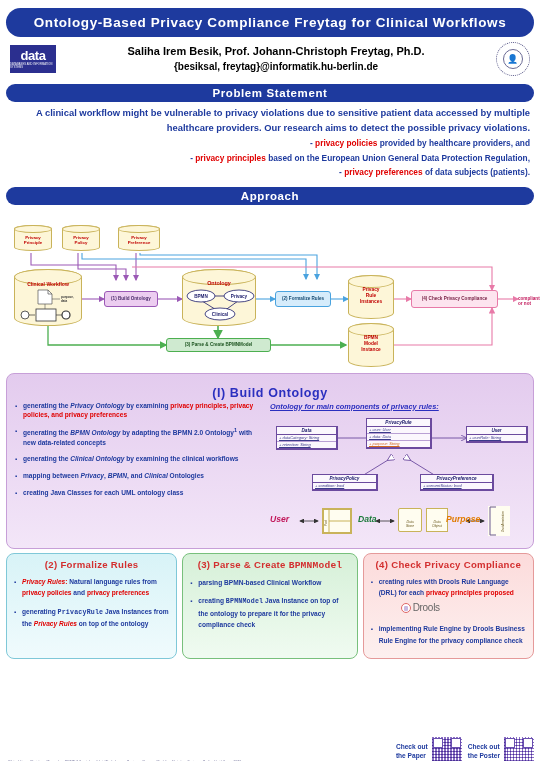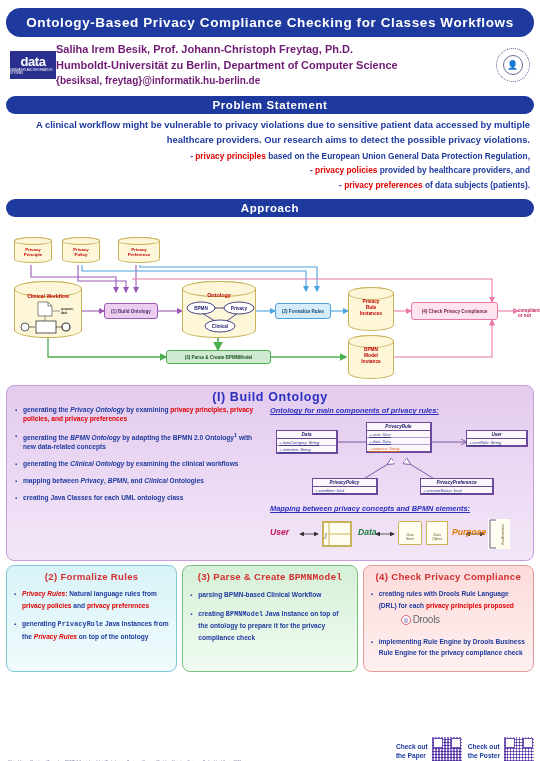--- a/index.html
+++ b/index.html
@@ -41,21 +41,21 @@
   .dbis-logo {
     width: 46px; height: 28px;
     background: #2b2f8f;
     color: #fff;
     display: flex; flex-direction: column;
     align-items: center; justify-content: center;
     flex: 0 0 auto;
   }
   .dbis-logo .big { font-size: 13px; font-weight: bold; letter-spacing: -0.4px; line-height: 1; }
   .dbis-logo .small { font-size: 2.6px; line-height: 1.1; margin-top: 2px; letter-spacing: .1px; }
-  .authors-text { flex: 1 1 auto; color: #701a75; }
+  .authors-text { flex: 1 1 auto; text-align: center; color: #000000; }
   .authors-text .l1 { font-size: 11px; font-weight: bold; line-height: 1.45; }
   .authors-text .l2 { font-size: 11px; font-weight: bold; line-height: 1.45; }
   .authors-text .l3 { font-size: 10px; font-weight: bold; line-height: 1.45; }
   .hu-seal {
     width: 34px; height: 34px; border-radius: 50%;
     border: 1px dotted #5a5a8a;
     display:flex; align-items:center; justify-content:center;
     flex: 0 0 auto;
     position: relative;
     color:#4a4a7a;
@@ -116,21 +116,21 @@
   .out-label { position: absolute; font-size: 4.6px; font-weight: bold; color: #c2185b; }
 
   
   .build-panel {
     position: relative;
     margin-top: 3px;
     background: linear-gradient(#e3cbee, #f3e6f8);
     border: 1px solid #c79fd8;
     border-radius: 8px;
     height: 176px;
-    padding: 4px 8px;
+    padding: 12px 8px;
   }
   .build-title {
     text-align: center; color: #2b2fbf; font-weight: bold; font-size: 12.5px;
     letter-spacing: .6px; margin-bottom: 2px;
   }
   .build-cols { display: flex; gap: 6px; }
   .build-left { width: 249px; }
   .build-right { flex: 1; font-style: italic; }
   .build-left ul { list-style: none; }
   .build-left li {
@@ -231,43 +231,42 @@
     border:1.8px solid #6a4fb0; background:#fff;
   }
   .qr::before { left:1px; top:1px; }
   .qr::after { right:1px; top:1px; }
 </style>
 </head>
 <body>
 
 <div class="poster">
 
-  <div class="banner title-banner">Ontology-Based Privacy Compliance Checking for Classes Workflows</div>
+  <div class="banner title-banner">Ontology-Based Privacy Compliance Freytag for Clinical Workflows</div>
 
   <div class="authors-row">
     <div class="dbis-logo">
       <span class="big">data</span>
       <span class="small">DATABASES AND INFORMATION SYSTEMS</span>
     </div>
     <div class="authors-text">
       <div class="l1">Saliha Irem Besik, Prof. Johann-Christoph Freytag, Ph.D.</div>
-      <div class="l2">Humboldt-Universität zu Berlin, Department of Computer Science</div>
       <div class="l3">{besiksal, freytag}@informatik.hu-berlin.de</div>
     </div>
     <div class="hu-seal">
       <div class="inner">👤</div>
     </div>
   </div>
 
   <div class="banner section-banner">Problem Statement</div>
   <div class="problem">
     <p class="para">A clinical workflow might be vulnerable to privacy violations due to sensitive patient data accessed by multiple healthcare providers. Our research aims to detect the possible privacy violations.</p>
     <ul>
+      <li>- <span class="hl">privacy policies</span><span> provided by healthcare providers, and</span></li>
       <li>- <span class="hl">privacy principles</span><span> based on the European Union General Data Protection Regulation,</span></li>
-      <li>- <span class="hl">privacy policies</span><span> provided by healthcare providers, and</span></li>
       <li>- <span class="hl">privacy preferences</span><span> of data subjects (patients).</span></li>
     </ul>
   </div>
 
   <div class="banner section-banner">Approach</div>
 
   <div class="approach-area">
     <svg width="528" height="163" style="position:absolute;left:0;top:0">
       <defs>
         <marker id="ap" markerWidth="6" markerHeight="6" refX="5" refY="3" orient="auto">
@@ -434,21 +433,20 @@
             <div class="hdr">PrivacyPolicy</div>
             <div class="attr">+ condition: bool</div>
           </div>
 
           <div class="uml-box" style="left:150px;top:60px;width:74px">
             <div class="hdr">PrivacyPreference</div>
             <div class="attr">+ consentStatus: bool</div>
           </div>
         </div>
 
-        <span class="sub-head">Mapping between privacy concepts and BPMN elements:</span>
 
         <div class="map-wrap">
           <svg width="270" height="40" style="position:absolute;left:0;top:0">
             <defs>
               <marker id="m1" markerWidth="6" markerHeight="6" refX="5" refY="3" orient="auto">
                   <path d="M0,0 L6,3 L0,6 Z" fill="#333"></path>
                 </marker>
               <marker id="m0" markerWidth="6" markerHeight="6" refX="1" refY="3" orient="auto">
                   <path d="M6,0 L0,3 L6,6 Z" fill="#333"></path>
                 </marker>
@@ -462,21 +460,21 @@
             <svg width="28" height="24" style="display:block">
               <rect x="0.5" y="0.5" width="27" height="23" fill="#fffdf0" stroke="#c9b35a"></rect>
               <line x1="6" y1="0.5" x2="6" y2="23.5" stroke="#c9b35a"></line>
               <line x1="6" y1="12" x2="27.5" y2="12" stroke="#c9b35a"></line>
               <text x="4" y="17" font-size="3" fill="#6b5a1e" transform="rotate(-90 4 17)" font-family="Liberation Sans">Pool</text>
             </svg>
           </div>
           <span class="map-term" style="left:88px;top:10px;color:#1b7a3a">Data</span>
           <div class="bpmn-ic" style="left:128px;top:4px;width:24px;height:24px;border-radius:2px;padding-top:11px;">Data<br>Store</div>
           <div class="bpmn-ic" style="left:156px;top:4px;width:22px;height:24px;padding-top:11px;">Data<br>Object</div>
-          <span class="map-term" style="left:182px;top:10px;color:#e07b00">Purpose</span>
+          <span class="map-term" style="left:176px;top:10px;color:#e07b00">Purpose</span>
           <div class="bpmn-ic" style="left:218px;top:2px;width:22px;height:30px;border:none;">
             <svg width="22" height="30" style="display:block">
               <path d="M8,1 L2,1 L2,29 L8,29" fill="none" stroke="#6b5a8e" stroke-width="1"></path>
               <text x="16" y="26" font-size="3" fill="#6b5a1e" transform="rotate(-90 16 26)" font-family="Liberation Sans">Text Annotation</text>
             </svg>
           </div>
         </div>
       </div>
     </div>
   </div>

